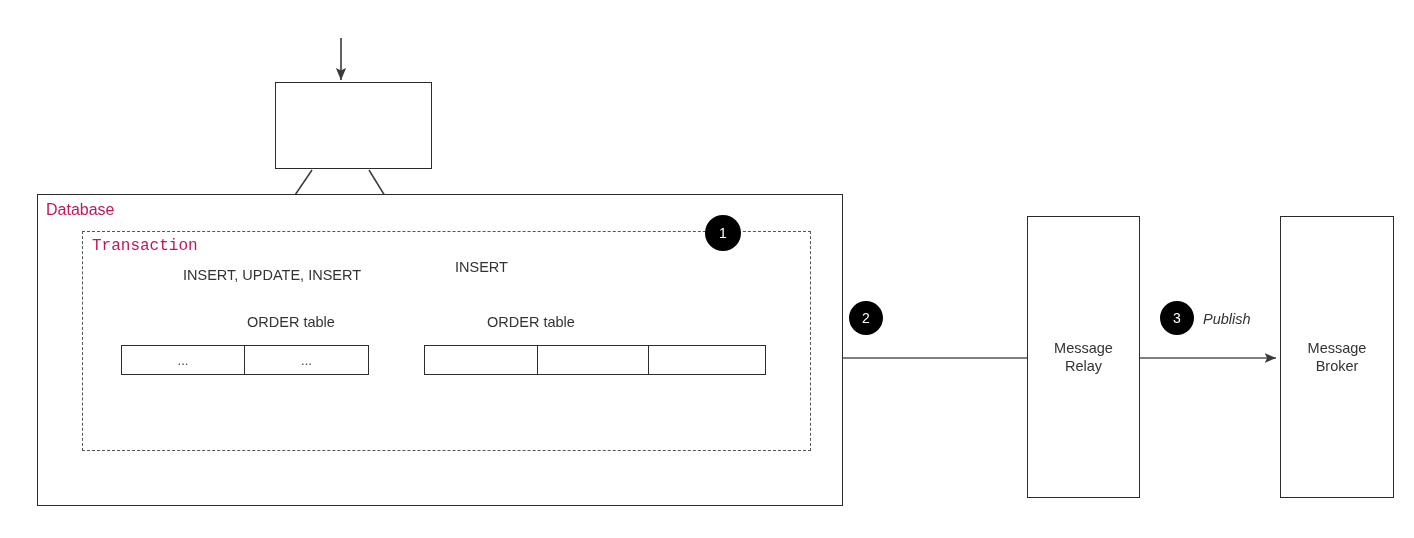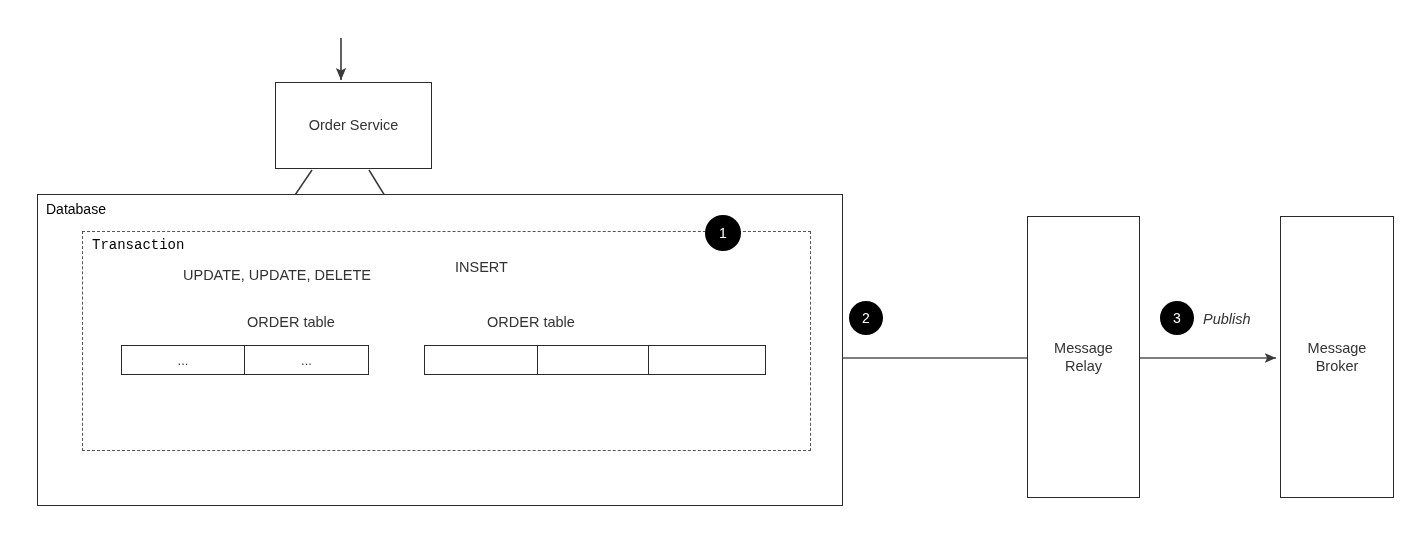--- a/index.html
+++ b/index.html
@@ -25,22 +25,22 @@
     background: #ffffff;
   }
   .dashed-box {
     position: absolute;
     box-sizing: border-box;
     border: 1.6px dashed #555555;
     background: transparent;
   }
   .container-label {
     position: absolute;
-    font-size: 14px;
-    color: #000000;
+    font-size: 16px;
+    color: #be185d;
     white-space: nowrap;
     line-height: 1;
   }
   .node-label {
     position: absolute;
     font-size: 14.5px;
     color: #333333;
     text-align: center;
     line-height: 1.25;
     white-space: pre-line;
@@ -127,25 +127,22 @@
     <line x1="1140" y1="358" x2="1276" y2="358" stroke="#555555" stroke-width="1.5" marker-end="url(#arrowhead)"></line>
   </svg>
 
   <div class="box" style="left:37px; top:194px; width:806px; height:312px;"></div>
   <div class="container-label" style="left:46px; top:202px;">Database</div>
 
   <div class="dashed-box" style="left:82px; top:231px; width:729px; height:220px;"></div>
   <div class="container-label" style="left:92px; top:238px;font-family:Liberation Mono, monospace;">Transaction</div>
 
   <div class="box" style="left:275px; top:82px; width:157px; height:87px;"></div>
-  <div class="node-center" style="left:275px; top:82px; width:157px; height:87px;">
-    <div class="node-label">Order Service</div>
-  </div>
 
-  <div class="edge-label" style="left:183px; top:266px;">UPDATE, UPDATE, DELETE</div>
+  <div class="edge-label" style="left:183px; top:266px;">INSERT, UPDATE, INSERT</div>
 
   <div class="edge-label" style="left:455px; top:258px;">INSERT</div>
 
   <div class="edge-label" style="left:235px; top:313px;margin-left:12px;">ORDER table</div>
   <div class="table-strip" style="left:121px; top:345px; width:248px; height:30px;">
     <div class="table-cell" style="width:50%;">...</div>
     <div class="table-cell" style="width:50%;">...</div>
   </div>
 
   <div class="edge-label" style="left:487px; top:313px;">ORDER table</div>

